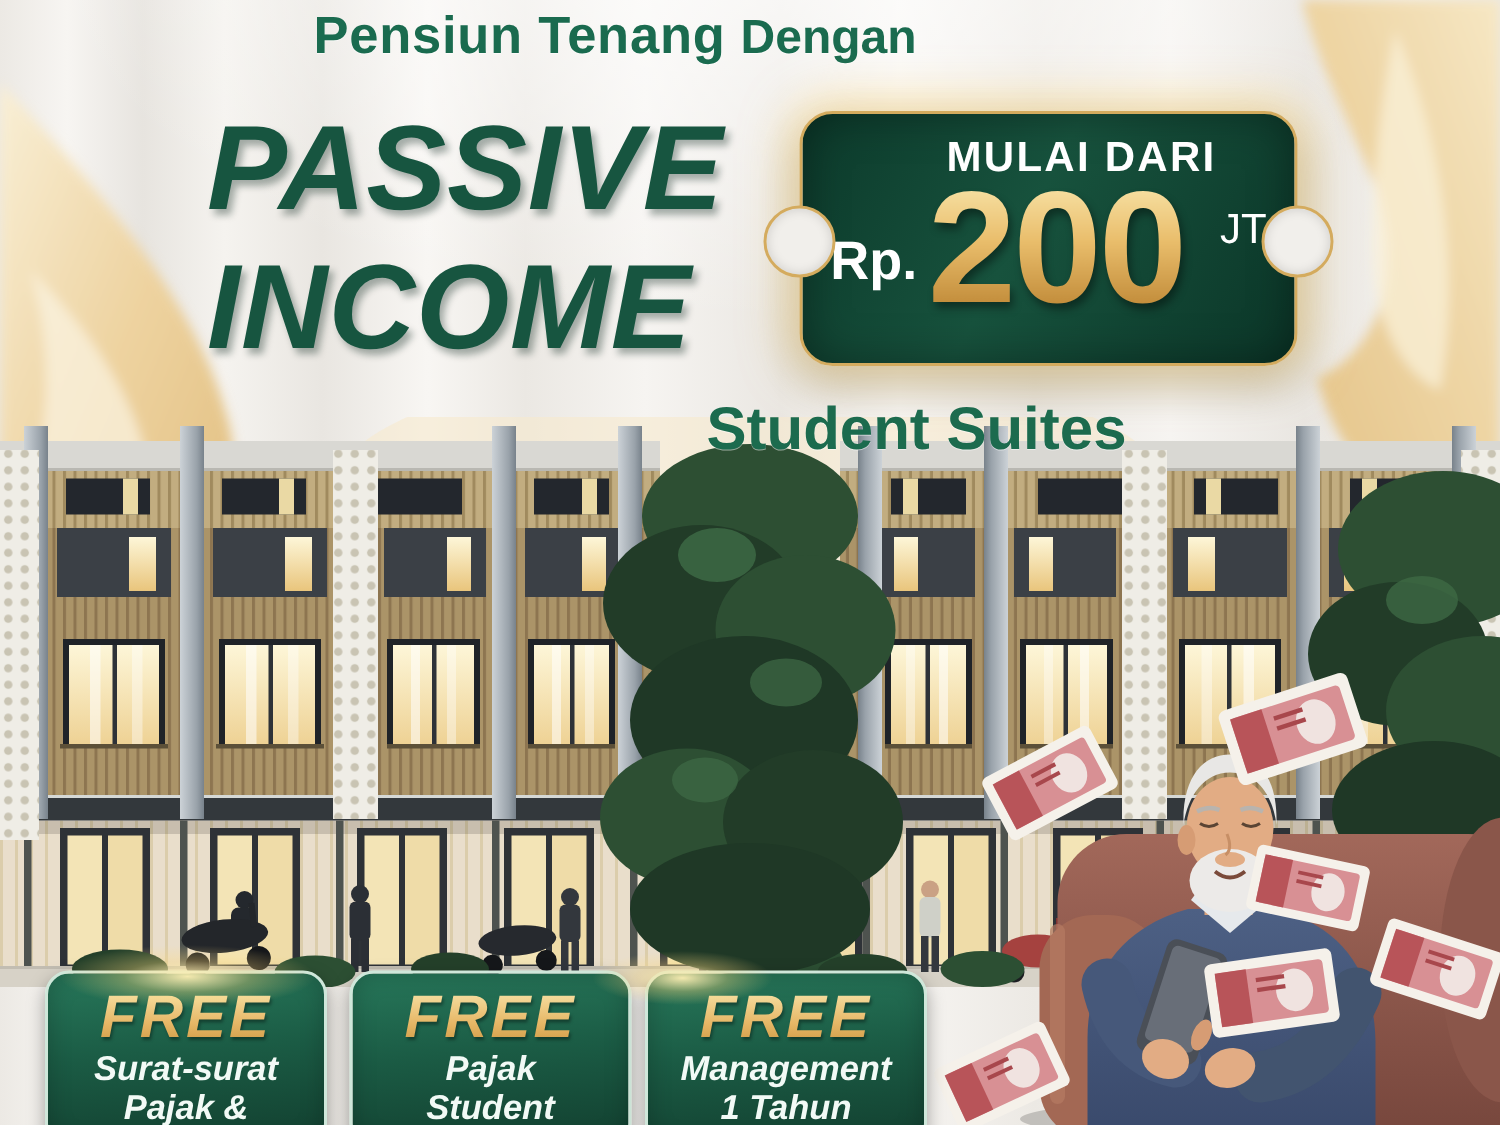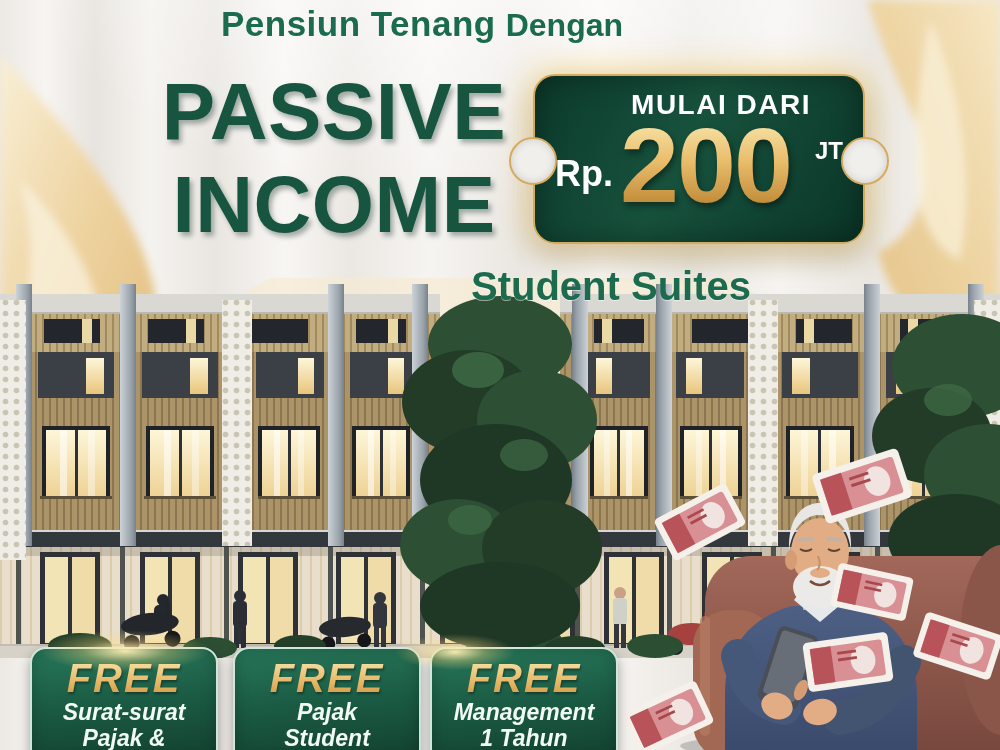--- a/index.html
+++ b/index.html
@@ -8,45 +8,45 @@
     font-family:"Liberation Sans",sans-serif;
     background:
       radial-gradient(700px 420px at 500px -80px, rgba(255,255,255,.9), rgba(255,255,255,0) 70%),
       linear-gradient(90deg,#ece9e4 0px,#f7f5f2 45px,#e7e4df 95px,#f5f3ef 150px,#e9e6e1 215px,
         #f8f6f3 285px,#ebe8e3 350px,#f6f4f1 430px,#eae7e2 520px,#f7f5f2 600px,#ece9e4 690px,
         #f6f4f1 780px,#e9e6e1 870px,#f3f1ed 940px,#ece9e4 1000px);
   }
   .layer{position:absolute;left:0;top:0;}
   
   .header-line{position:absolute;left:0;top:4px;width:820px;text-align:center;z-index:5;
-    color:#1a6b4f;text-shadow:0 1px 0 rgba(255,255,255,.6);padding-left:12px;}
+    color:#1a6b4f;text-shadow:0 1px 0 rgba(255,255,255,.6);}
   .header-strong{font-size:35px;font-weight:800;letter-spacing:.5px;}
   .header-rest{font-size:32px;font-weight:600;margin-left:10px;}
-  .headline{position:absolute;left:138px;top:66px;width:392px;text-align:center;z-index:5;
-    font-weight:800;font-size:80px;line-height:1.16;color:#175540;
+  .headline{position:absolute;left:138px;top:66px;width:392px;text-align:left;z-index:5;
+    font-style:italic;font-weight:800;font-size:80px;line-height:1.16;color:#175540;
     letter-spacing:.5px;text-shadow:3px 4px 5px rgba(10,35,25,.35);}
   .subtitle{position:absolute;left:425px;top:264px;width:372px;text-align:center;z-index:5;
     font-size:40px;font-weight:800;color:#1c6b4e;text-shadow:0 1px 0 rgba(255,255,255,.5);}
   
   .ticket{position:absolute;left:533px;top:74px;width:332px;height:170px;z-index:5;
     border-radius:22px;border:2px solid #d4ab5e;box-sizing:border-box;
     background:linear-gradient(118deg,#0c3a2b 0%,#17523d 45%,#0b3628 100%);
     box-shadow:0 0 30px 8px rgba(246,212,130,.6), 0 12px 30px rgba(0,0,0,.25), inset 0 0 30px rgba(0,0,0,.35);
     display:flex;flex-direction:column;align-items:center;}
   .ticket:before,.ticket:after{content:"";position:absolute;width:44px;height:44px;border-radius:50%;
     background:#f1efeb;border:2px solid #d4ab5e;top:61px;box-shadow:inset 0 0 8px rgba(0,0,0,.15);}
   .ticket:before{left:-26px;} .ticket:after{right:-26px;}
   .ticket-label{margin-top:13px;font-size:28px;font-weight:700;color:#ffffff;letter-spacing:1.5px;margin-left:44px;}
   .ticket-row{display:flex;align-items:flex-start;margin-top:0px;}
   .ticket-cur{font-size:36px;font-weight:700;color:#fff;margin-top:32px;margin-right:7px;}
   .ticket-amount{font-size:106px;font-weight:800;line-height:.84;letter-spacing:-2px;
     background:linear-gradient(180deg,#f6dfa0 5%,#e9bd6b 45%,#c08a38 95%);
     -webkit-background-clip:text;background-clip:text;color:transparent;
     filter:drop-shadow(2px 4px 3px rgba(0,0,0,.4));}
-  .ticket-unit{font-size:24px;font-weight:700;color:#fff;margin-top:16px;margin-left:24px;}
+  .ticket-unit{font-size:28px;font-weight:400;color:#fff;margin-top:16px;margin-left:24px;}
   
   .free-badge{position:absolute;top:647px;width:188px;height:118px;z-index:6;border-radius:16px;
     border:2px solid #cfe7da;box-sizing:border-box;text-align:center;
     background:linear-gradient(175deg,#27775a 0%,#1b5c45 45%,#123f2f 100%);
     box-shadow:0 5px 12px rgba(0,0,0,.35), inset 0 0 16px rgba(0,0,0,.22);}
   .free-title{margin-top:8px;font-size:40px;line-height:1.05;font-weight:800;font-style:italic;letter-spacing:2px;
     background:linear-gradient(180deg,#f6dfa2 10%,#e6b766 60%,#cf9a45 95%);
     -webkit-background-clip:text;background-clip:text;color:transparent;
     filter:drop-shadow(1px 2px 1px rgba(0,0,0,.35));}
   .free-line{font-size:23px;line-height:1.13;font-weight:600;font-style:italic;color:#f2faf6;}

